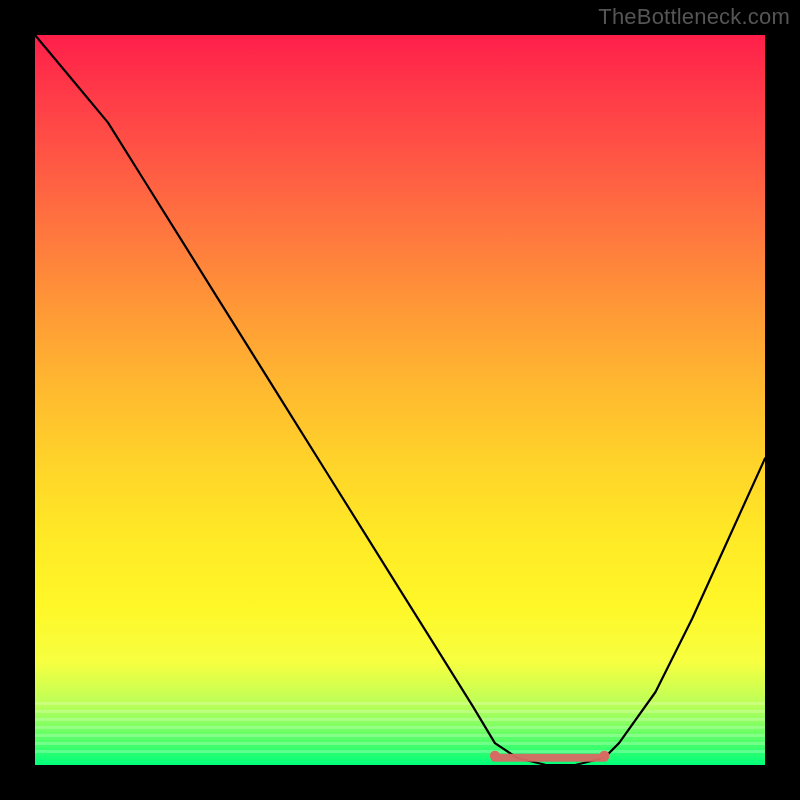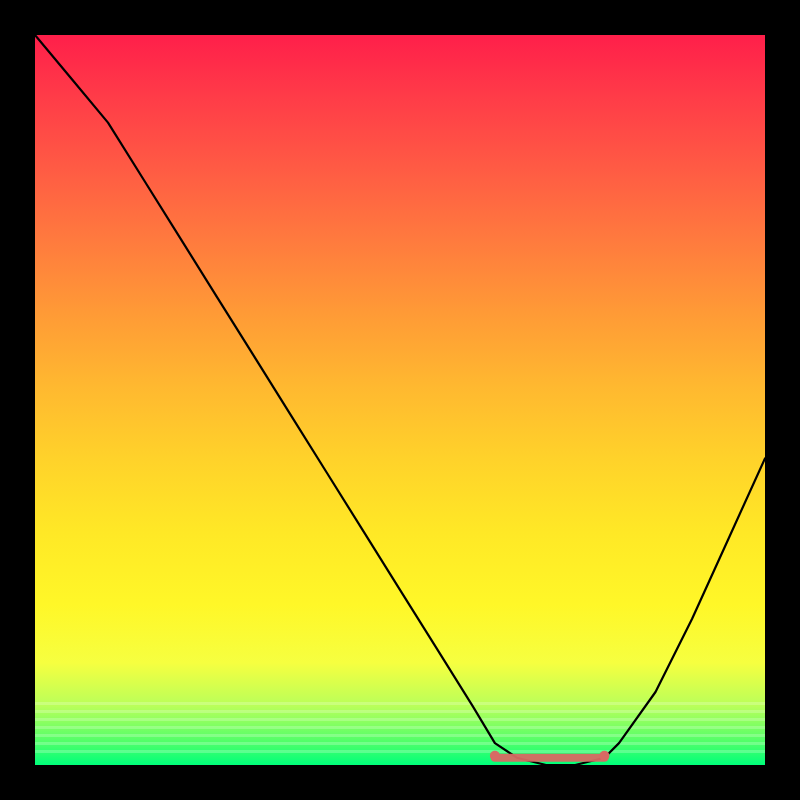--- a/index.html
+++ b/index.html
@@ -82,20 +82,21 @@
     opacity: 0.95;
   }
   .marker-dot {
     fill: #d86a64;
   }
 </style>
 </head>
 <body>
 <div class="container">
 
+  <div class="watermark">TheBottleneck.com</div>
 
   <div class="plot-area">
     <div class="gradient-bg"></div>
 
     <div class="band" style="bottom:60px"></div>
     <div class="band" style="bottom:52px"></div>
     <div class="band" style="bottom:44px"></div>
     <div class="band" style="bottom:36px"></div>
     <div class="band" style="bottom:28px"></div>
     <div class="band" style="bottom:20px"></div>

